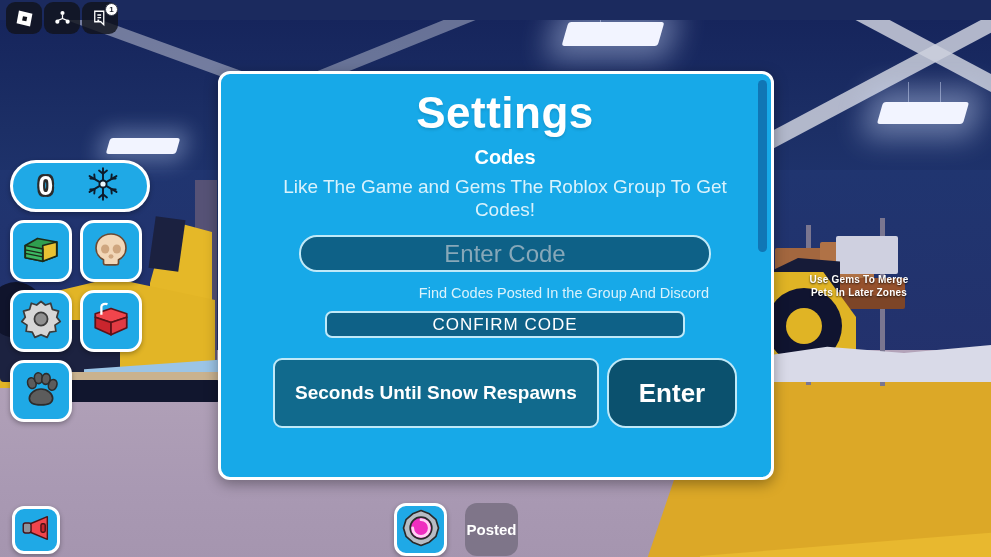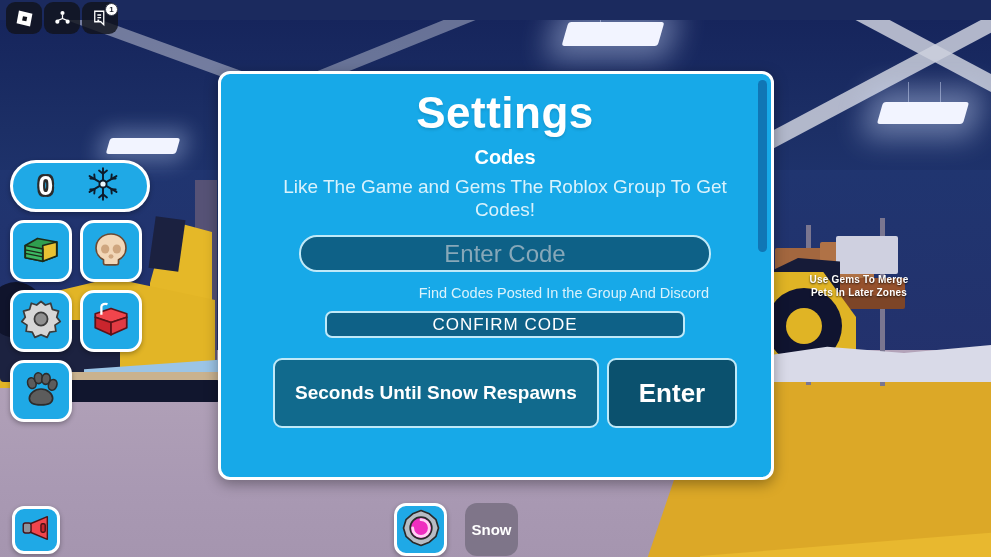--- a/index.html
+++ b/index.html
@@ -180,21 +180,21 @@
     gap:8px; margin-top:20px;
   }
   #respawn-label-button {
     width:326px; height:70px; background:#116a8d;
     border:2px solid #bfe9f8; border-radius:9px;
     color:#ffffff; font-family:"Liberation Sans", sans-serif;
     font-weight:bold; font-size:19px; cursor:pointer;
   }
   #respawn-enter-button {
     width:130px; height:70px; background:#0b516e;
-    border:2px solid #bfe9f8; border-radius:9px;
+    border:2px solid #bfe9f8; border-radius:19px;
     color:#ffffff; font-family:"Liberation Sans", sans-serif;
     font-weight:bold; font-size:26px; cursor:pointer;
   }
   #panel-scrollbar {
     position:absolute; right:4px; top:6px; width:9px; height:172px;
     background:#1076b5; border-radius:5px;
   }
 </style>
 </head>
 <body>
@@ -359,21 +359,21 @@
   <div class="tool-slot">
     <span>
       <svg width="40" height="40" viewBox="0 0 48 48" stroke="#2a2a2a" stroke-width="2" stroke-linejoin="round">
         <path d="M24 3 L34 7 L42 14 L45 24 L42 34 L34 41 L24 45 L14 41 L6 34 L3 24 L6 14 L14 7 Z" fill="#b7bcc4"></path>
         <circle cx="24" cy="24" r="13" fill="#ef2ec0"></circle>
         <path d="M24 14 A10 10 0 1 1 14 24 A10 10 0 0 0 34 24 A10 10 0 0 0 24 14" fill="none" stroke="#ffd1f4" stroke-width="3.4" stroke-linecap="round"></path>
       </svg>
     </span>
   </div>
   <div class="stick-slot">
-    <span>Snow</span>
+    <span>Posted</span>
   </div>
 </div>
 
 <div id="settings-panel">
 
   <div id="panel-title">Settings</div>
 
   <div id="codes-heading">Codes</div>
 
   <div id="codes-sub">Like The Game and Gems The Roblox Group To Get Codes!</div>

